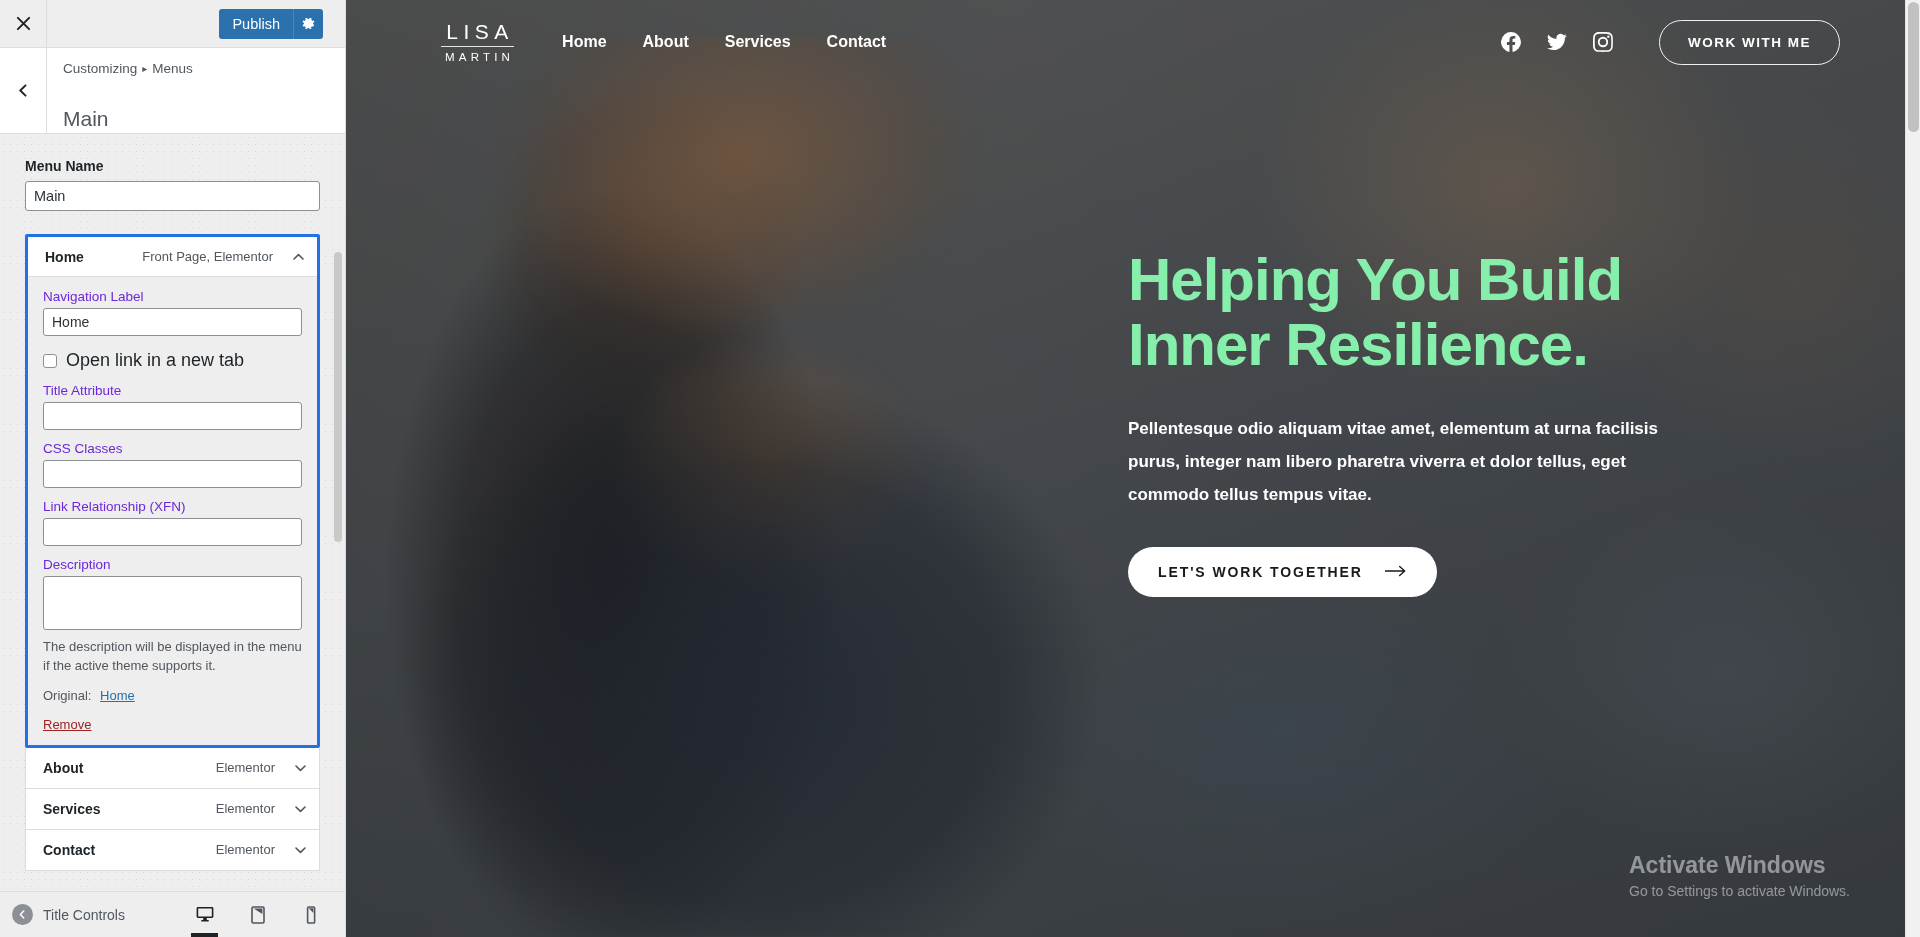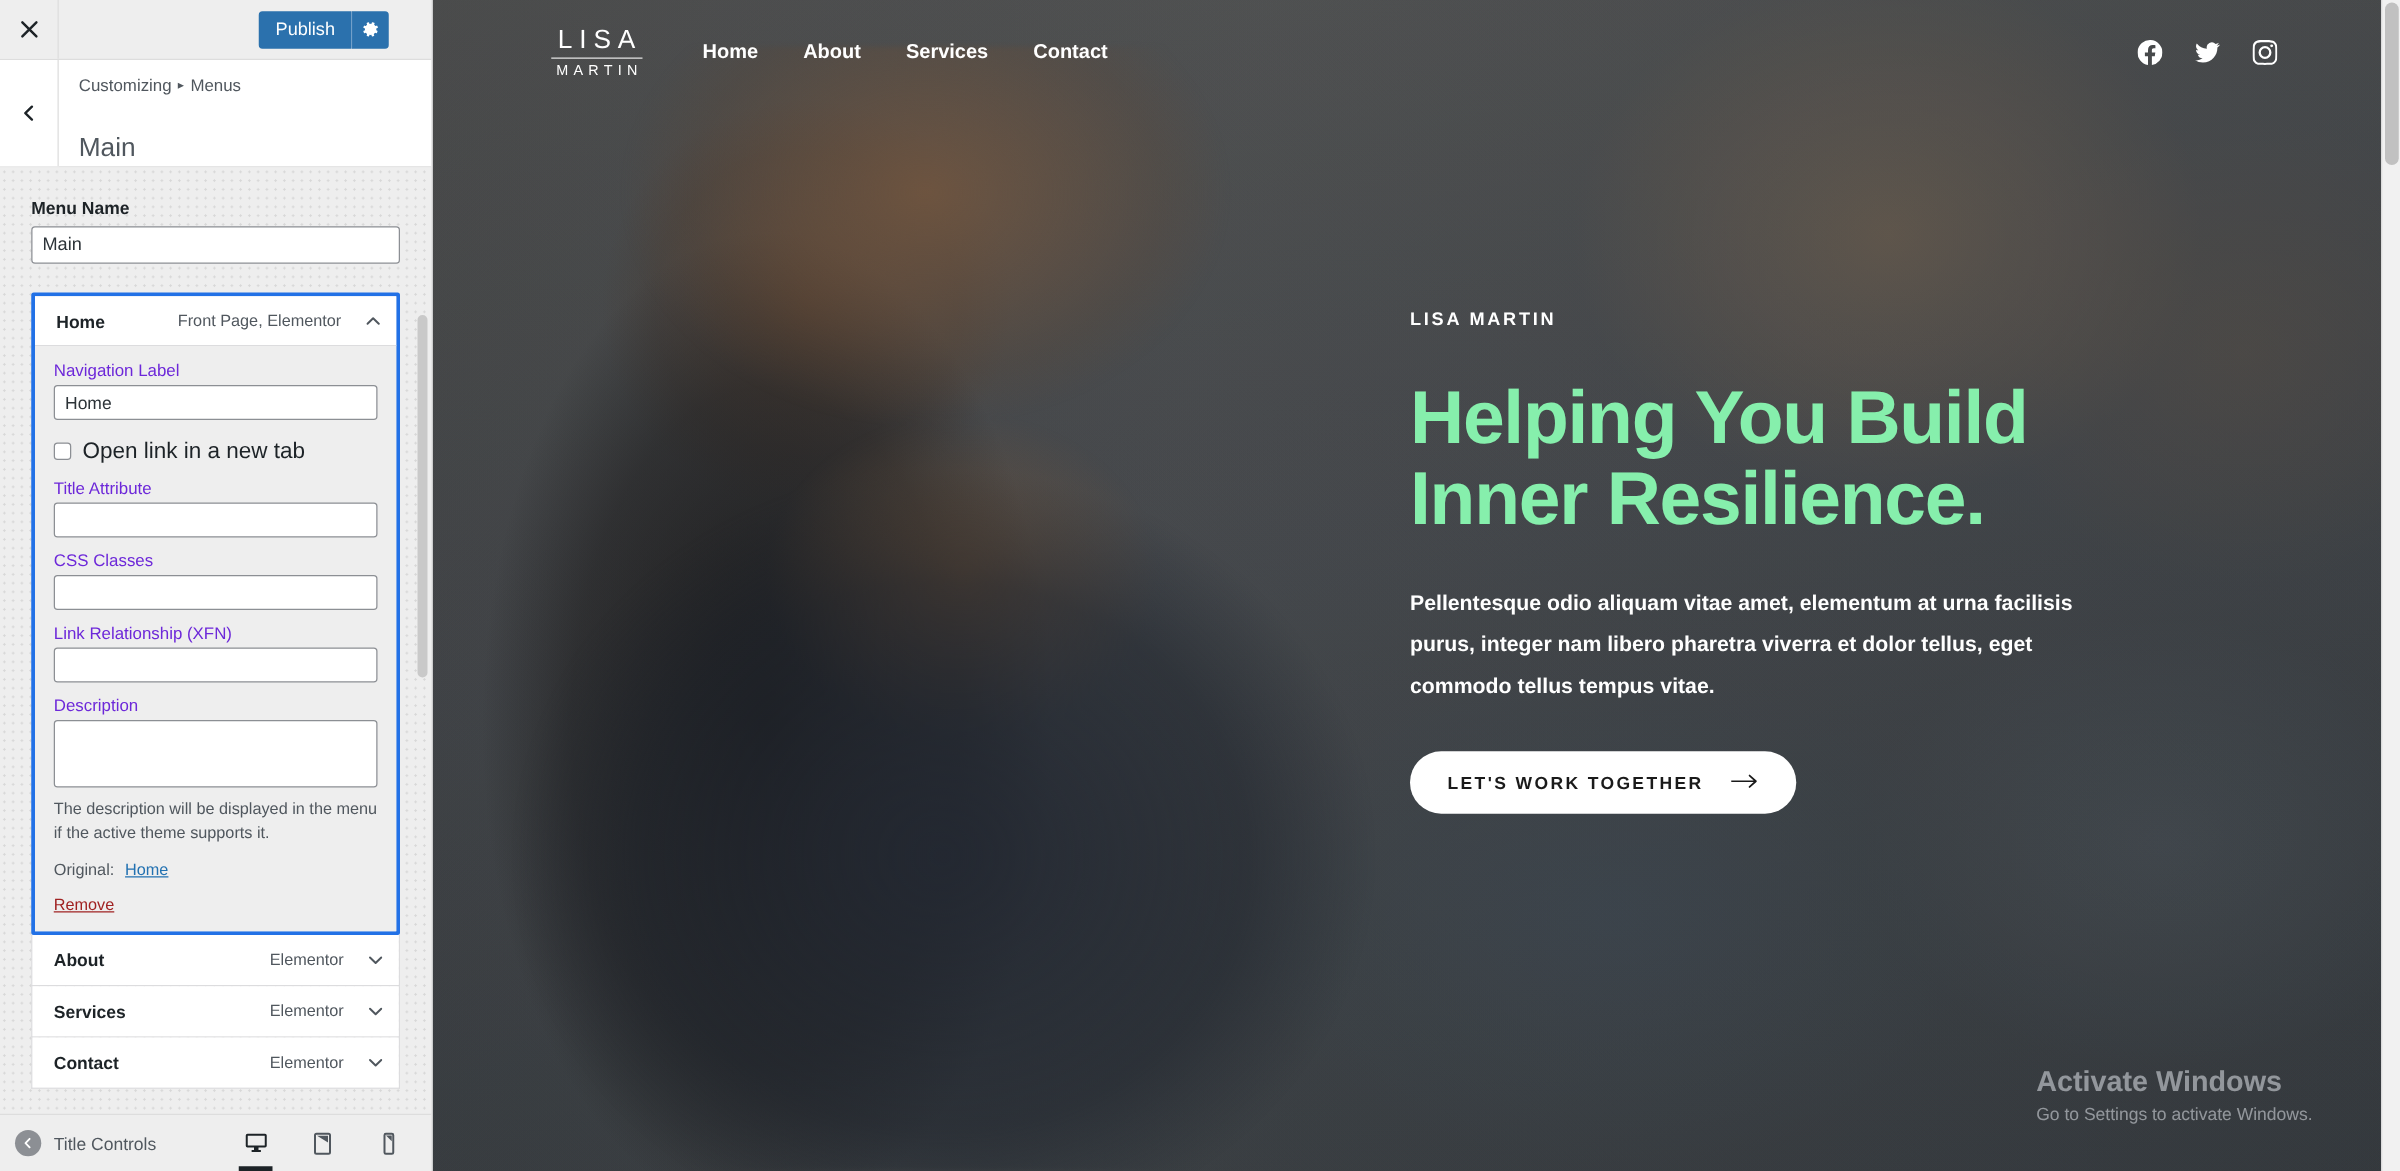--- a/index.html
+++ b/index.html
@@ -44,21 +44,21 @@
     display: flex; align-items: center; justify-content: center;
     background: #eeeeee;
     border-right: 1px solid #ddd;
     cursor: pointer;
   }
   .cz-close svg { width: 15px; height: 15px; }
   .cz-publish-wrap {
     margin-left: auto;
     display: flex;
     align-items: center;
-    padding-right: 12px;
+    padding-right: 0px;
   }
   .cz-publish {
     background: #2b71ad;
     color: #fff;
     font-size: 14.5px;
     font-weight: 400;
     height: 30px;
     line-height: 30px;
     padding: 0 13px;
     border: none;
@@ -718,25 +718,25 @@
             </svg>
           </span>
           <span>
             <svg viewBox="0 0 24 24" aria-hidden="true">
               <path d="M12 2.2c3.2 0 3.6 0 4.9.1 1.2.1 1.8.3 2.2.4.6.2 1 .5 1.4.9.4.4.7.8.9 1.4.2.4.4 1 .4 2.2.1 1.3.1 1.7.1 4.9s0 3.6-.1 4.9c0 1.2-.2 1.8-.4 2.2-.2.6-.5 1-.9 1.4-.4.4-.8.7-1.4.9-.4.2-1 .4-2.2.4-1.3.1-1.7.1-4.9.1s-3.6 0-4.9-.1c-1.2 0-1.8-.2-2.2-.4a3.7 3.7 0 0 1-1.4-.9 3.7 3.7 0 0 1-.9-1.4c-.2-.4-.4-1-.4-2.2-.1-1.3-.1-1.7-.1-4.9s0-3.6.1-4.9c0-1.2.2-1.8.4-2.2.2-.6.5-1 .9-1.4.4-.4.8-.7 1.4-.9.4-.2 1-.4 2.2-.4 1.3-.1 1.7-.1 4.9-.1M12 0C8.7 0 8.3 0 7 .1 5.7.1 4.8.3 4.1.6c-.8.3-1.4.7-2 1.4-.7.6-1.1 1.2-1.4 2-.3.7-.5 1.6-.5 2.9C0 8.3 0 8.7 0 12s0 3.7.1 5c0 1.3.2 2.2.5 2.9.3.8.7 1.4 1.4 2 .6.7 1.2 1.1 2 1.4.7.3 1.6.5 2.9.5 1.3.1 1.7.1 5 .1s3.7 0 5-.1c1.3 0 2.2-.2 2.9-.5.8-.3 1.4-.7 2-1.4.7-.6 1.1-1.2 1.4-2 .3-.7.5-1.6.5-2.9.1-1.3.1-1.7.1-5s0-3.7-.1-5c0-1.3-.2-2.2-.5-2.9-.3-.8-.7-1.4-1.4-2-.6-.7-1.2-1.1-2-1.4-.7-.3-1.6-.5-2.9-.5C15.7 0 15.3 0 12 0z"></path>
               <path d="M12 5.8a6.2 6.2 0 1 0 0 12.4 6.2 6.2 0 0 0 0-12.4zm0 10.2a4 4 0 1 1 0-8 4 4 0 0 1 0 8z"></path>
               <circle cx="18.4" cy="5.6" r="1.4"></circle>
             </svg>
           </span>
         </div>
+        <button class="work-btn">WORK WITH ME</button>
       </div>
     </nav>
 
     <section class="hero">
-      <div class="eyebrow">LISA MARTIN</div>
       <h1 class="hero-title">
         <span>Helping You Build</span><br>
         <span>Inner Resilience.</span>
       </h1>
       <p class="hero-sub">Pellentesque odio aliquam vitae amet, elementum at urna facilisis purus, integer nam libero pharetra viverra et dolor tellus, eget commodo tellus tempus vitae.</p>
       <button class="cta">
         <span>LET'S WORK TOGETHER</span>
         <span>
           <svg viewBox="0 0 24 12" aria-hidden="true">
             <path d="M0 6 H21 M16 1 L21.5 6 L16 11" stroke="#1a1a1a" stroke-width="1.5" fill="none" stroke-linecap="round" stroke-linejoin="round"></path>

